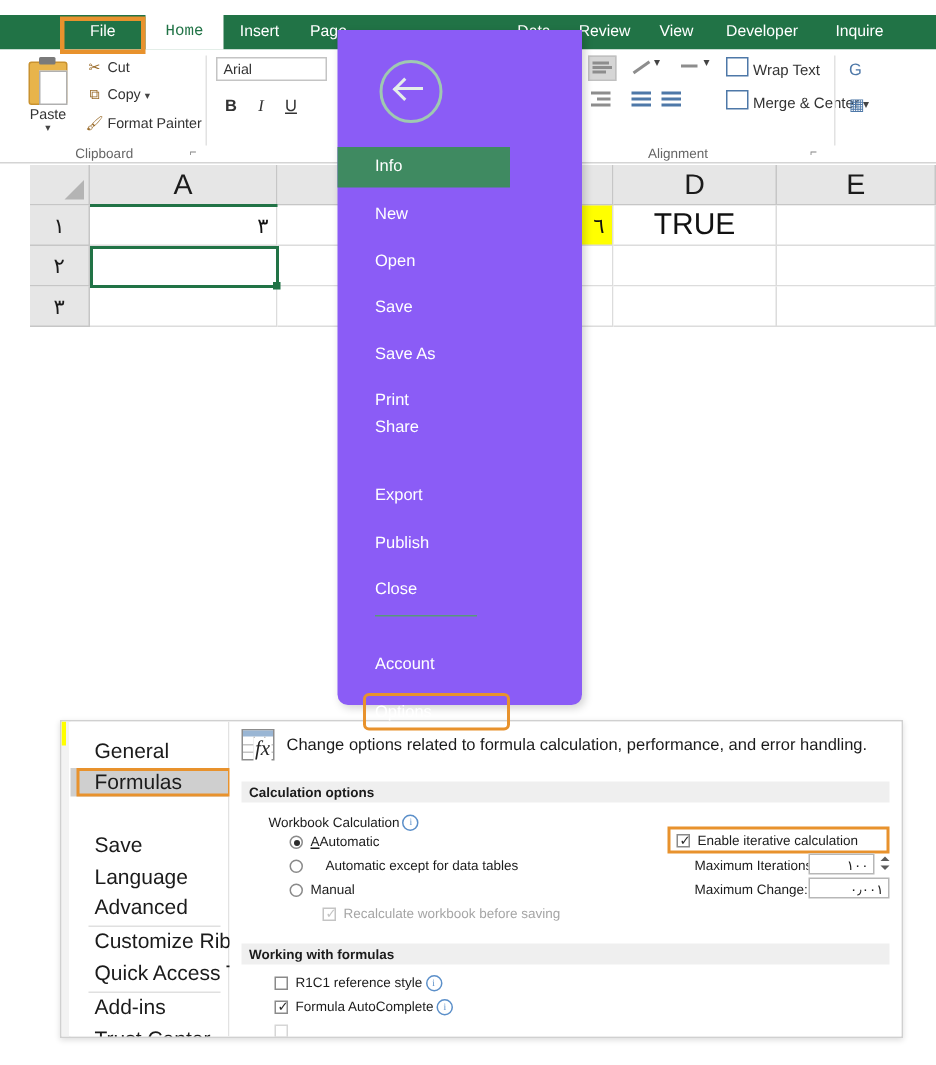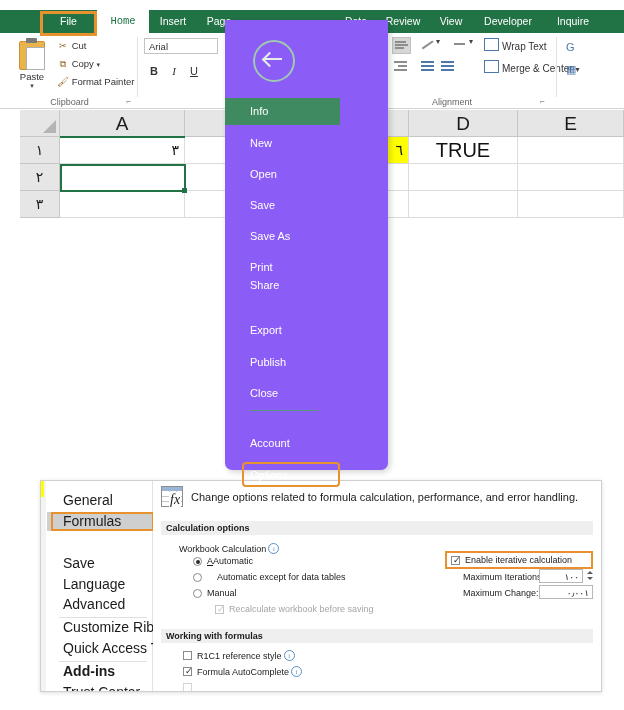--- a/index.html
+++ b/index.html
@@ -311,21 +311,21 @@
   <div id="opt-nav">
     <div class="nav-item" style="top:10px;">General</div>
     <div class="nav-item sel" style="top:31px;">Formulas</div>
     <div class="nav-item" style="top:73px;">Save</div>
     <div class="nav-item" style="top:94px;">Language</div>
     <div class="nav-item" style="top:114px;">Advanced</div>
     <div class="nav-sep" style="top:136px;"></div>
     <div class="nav-item" style="top:137px;">Customize Ribbon</div>
     <div class="nav-item" style="top:158px;">Quick Access Toolbar</div>
     <div class="nav-sep" style="top:180px;"></div>
-    <div class="nav-item" style="top:181px;font-weight:bold;">Add-ins</div>
+    <div class="nav-item" style="top:181px;">Add-ins</div>
     <div class="nav-item" style="top:202px;">Trust Center</div>
     <div id="formulas-box" style="top:31px;"></div>
   </div>
 
   <div id="opt-body">
     <div id="fx-icon">
       <div class="tbl">
           <div class="hrow"></div>
           <div class="v1"></div>
           <div class="v2"></div>

